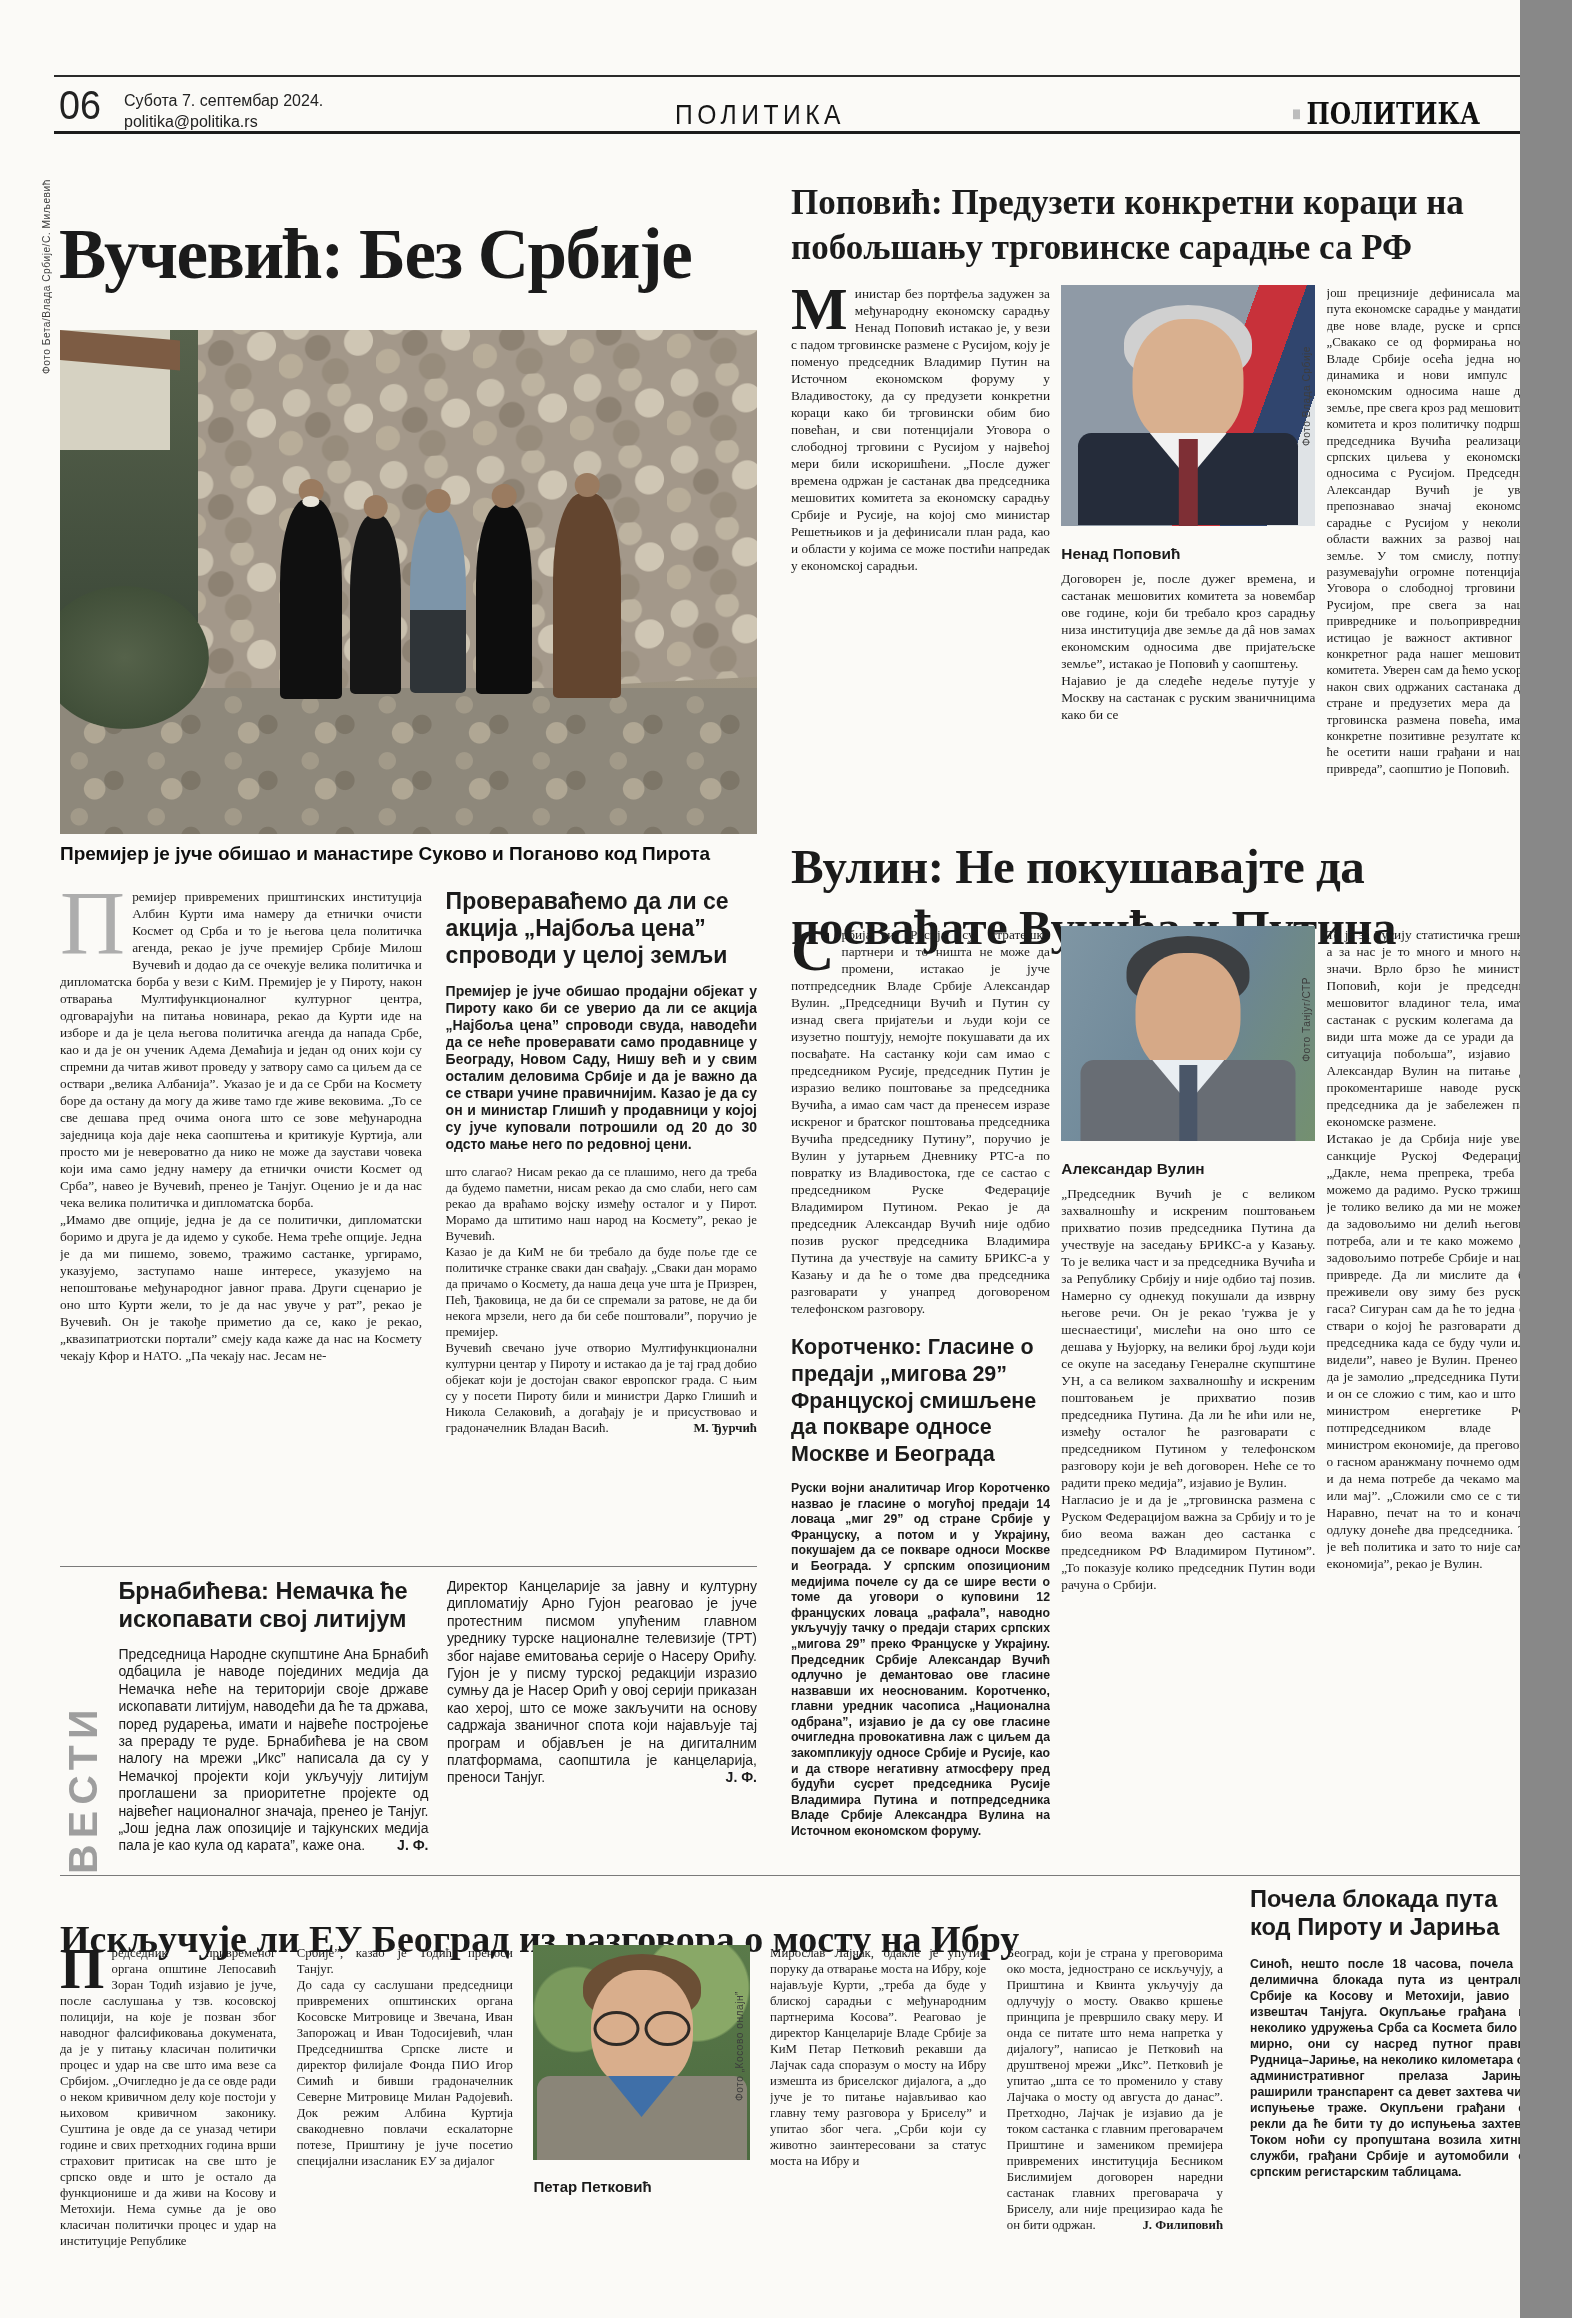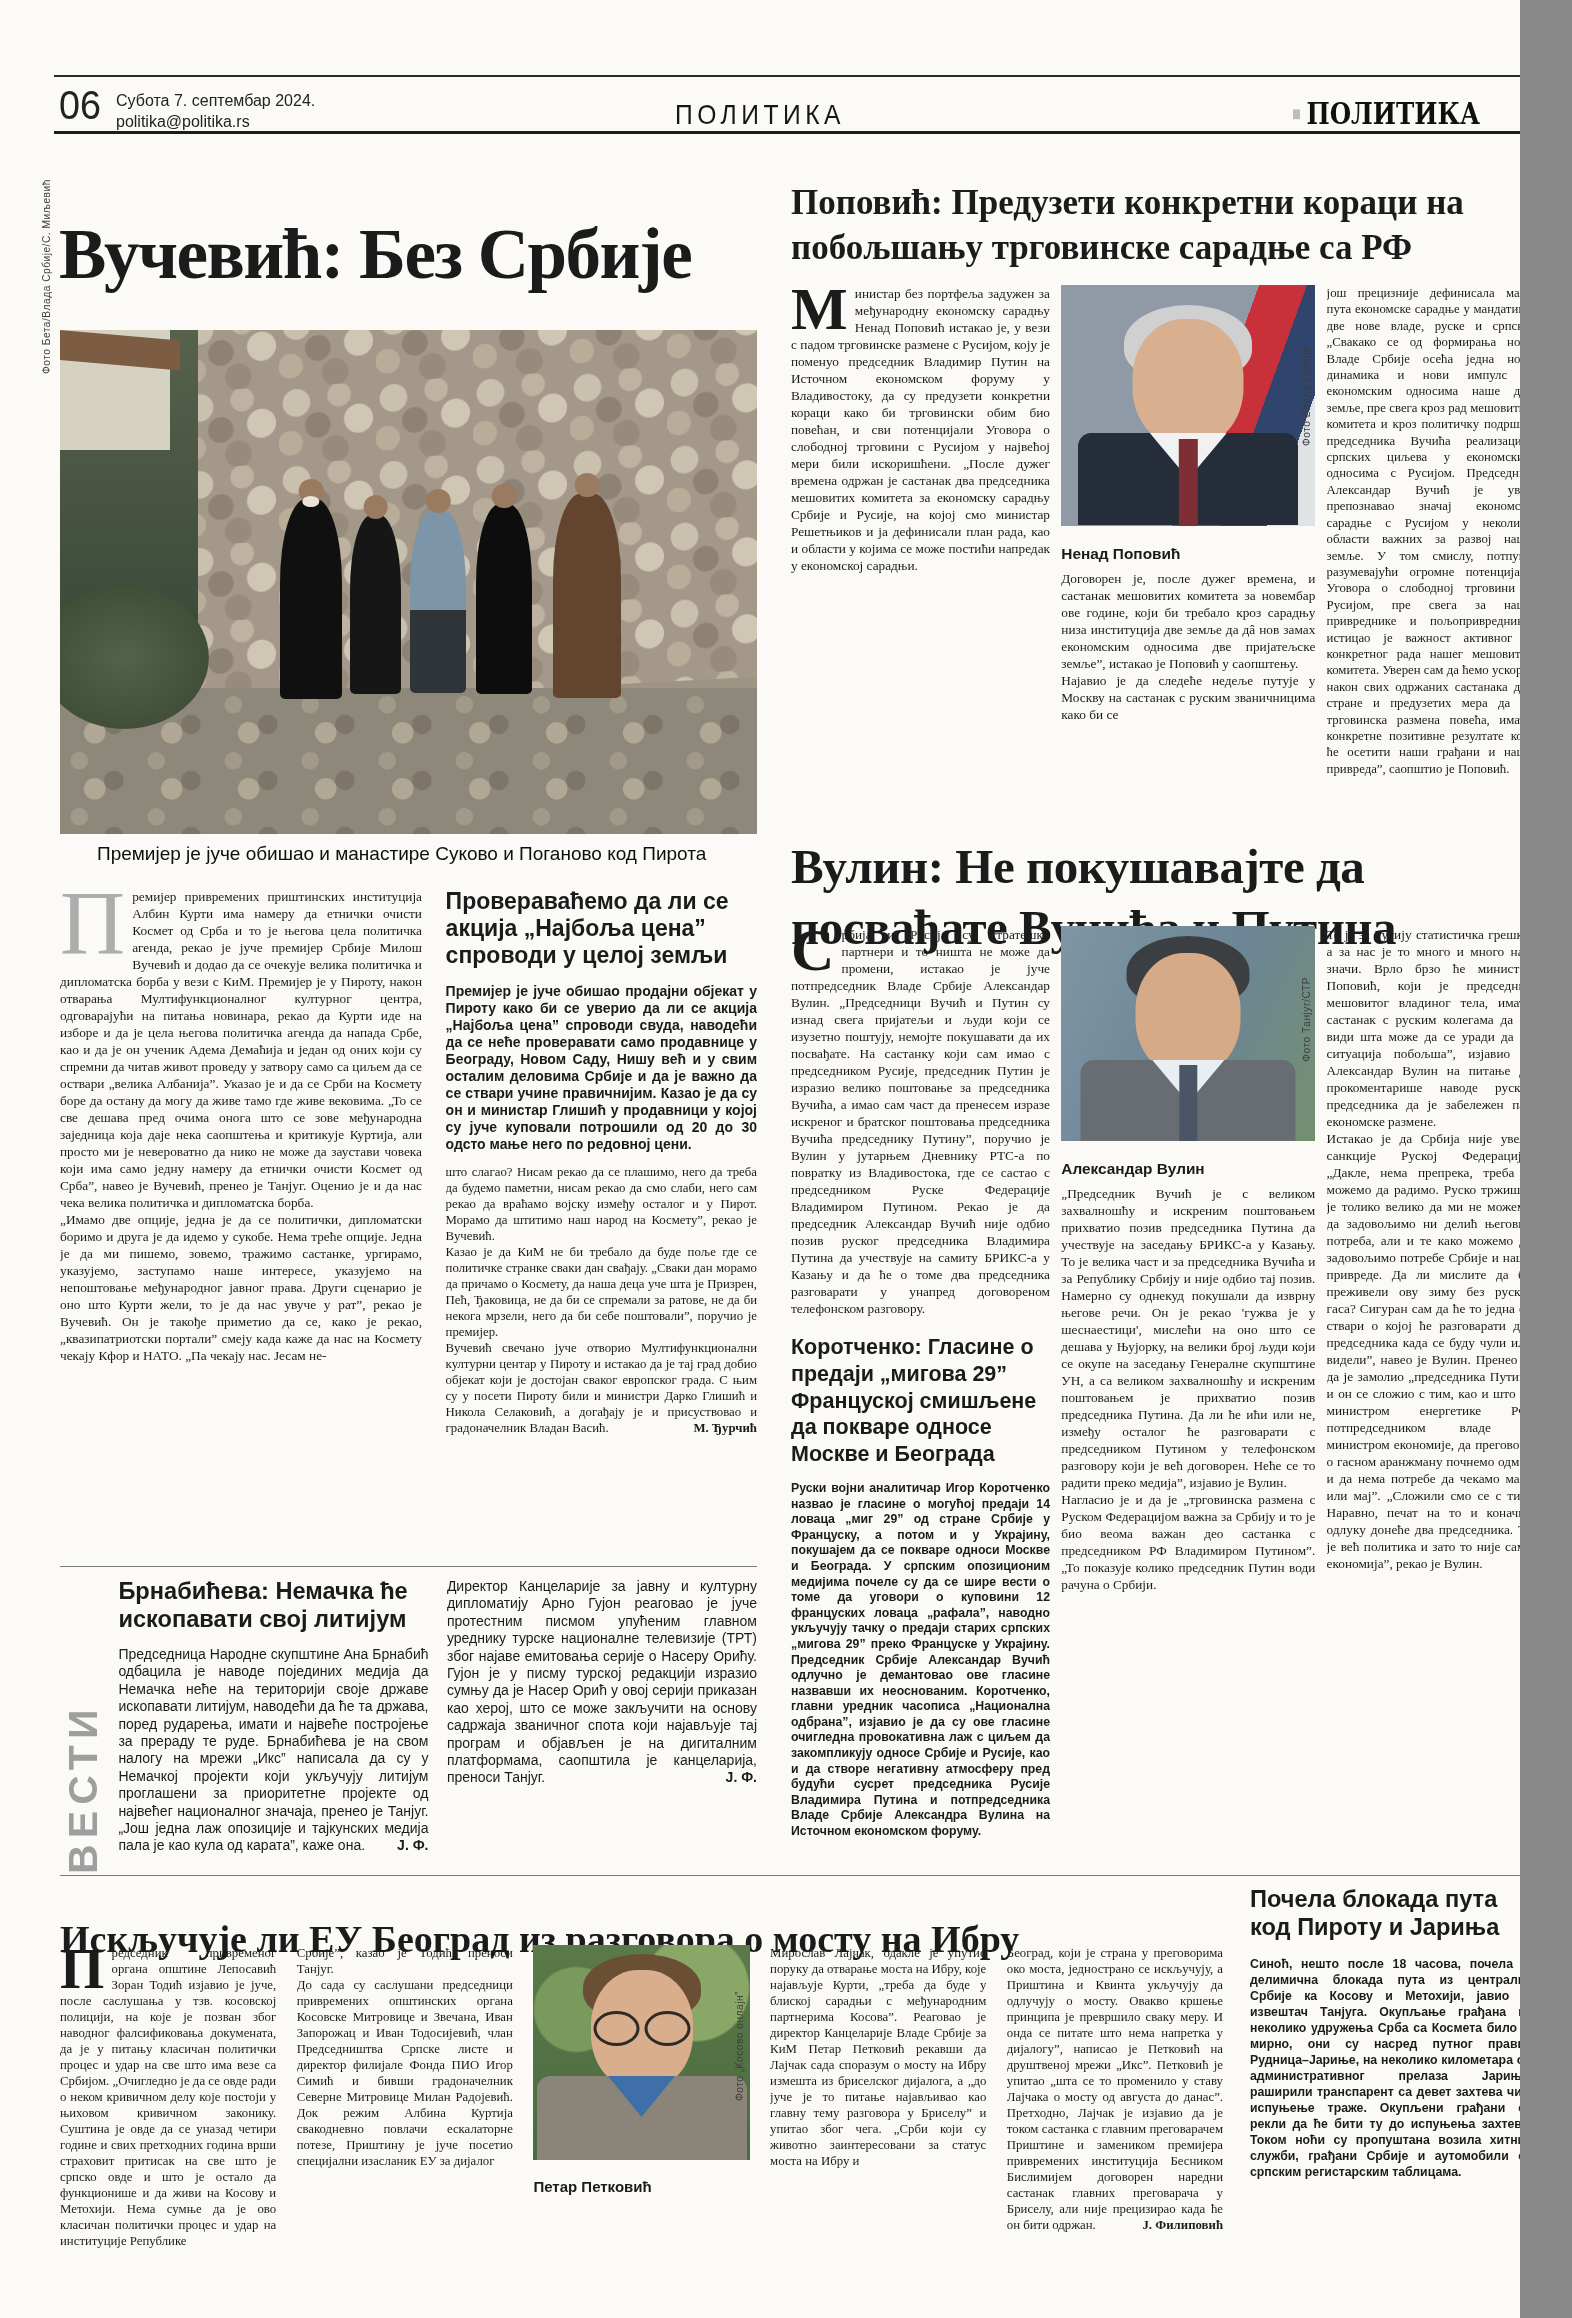--- a/index.html
+++ b/index.html
@@ -5,21 +5,21 @@
   html,body{margin:0;padding:0;background:#888;}
   .page{position:relative;width:1520px;height:2319px;background:#fbfaf7;color:#1b1b1b;
         font-family:"Liberation Serif",serif;overflow:hidden;}
 
   
   .rule{position:absolute;background:#2a2a2a;}
   .rule-top{left:54px;top:75px;width:1479px;height:1.5px;}
   .rule-head-bottom{left:54px;top:131px;width:1479px;height:2.6px;background:#1c1c1c;}
   .page-num{position:absolute;left:59px;top:85px;font-family:"Liberation Sans",sans-serif;
             font-size:41px;line-height:1;color:#222;transform:scaleX(.92);transform-origin:left;}
-  .date-block{position:absolute;left:116px;top:91px;font-family:"Liberation Sans",sans-serif;
+  .date-block{position:absolute;left:124px;top:91px;font-family:"Liberation Sans",sans-serif;
             font-size:16px;line-height:20.5px;color:#222;}
   .section-title{position:absolute;left:50%;top:99px;transform:translateX(-50%) scaleX(.88);
             font-family:"Liberation Sans",sans-serif;font-size:28px;letter-spacing:5.1px;color:#161616;}
   .masthead{position:absolute;right:40px;top:96px;font-family:"DejaVu Serif",serif;font-weight:bold;
             font-size:24.6px;color:#101010;transform:scaleY(1.22);transform-origin:top right;}
   .masthead-square{display:inline-block;width:7.7px;height:7.7px;background:#bdbdbd;margin-right:6.1px;
             vertical-align:4.1px;}
 
   
   .serif-body{font-size:13.3px;line-height:17px;text-align:justify;white-space:pre-line;}
@@ -31,21 +31,21 @@
   .inline-byline{float:right;font-weight:bold;}
   .col{overflow:hidden;}
 
   
   .lead-headline{position:absolute;left:59px;top:150px;width:732px;font-size:71px;line-height:1.58;
             font-weight:bold;letter-spacing:-1.5px;}
   .lead-photo{position:absolute;left:60px;top:330px;width:697px;height:504px;overflow:hidden;
             background:linear-gradient(#9aa08e,#a79d8c 35%,#978d7a);}
   .lead-photo-credit{left:41px;top:169px;height:205px;}
   .lead-caption{position:absolute;left:60px;top:843px;width:697px;font-family:"Liberation Sans",sans-serif;
-            font-weight:normal;font-size:19px;color:#0e0e0e;margin-left:37px;}
+            font-weight:bold;font-size:19px;color:#0e0e0e;}
   .lead-body{position:absolute;left:60px;top:888px;width:697px;height:668px;display:flex;gap:23.6px;}
   .lead-col1{width:362px;}
   .lead-col1 .dropcap{font-size:90px;line-height:72px;}
   .lead-col2{flex:1;}
   .subhead{font-family:"Liberation Sans",sans-serif;font-weight:bold;font-size:23px;line-height:1.18;
             margin-bottom:13.3px;}
   .sublead{font-family:"Liberation Sans",sans-serif;font-weight:bold;font-size:14px;line-height:17px;
             text-align:justify;white-space:pre-line;}
   .subbody{margin-top:11.3px;font-size:12.8px;line-height:16px;}
 

